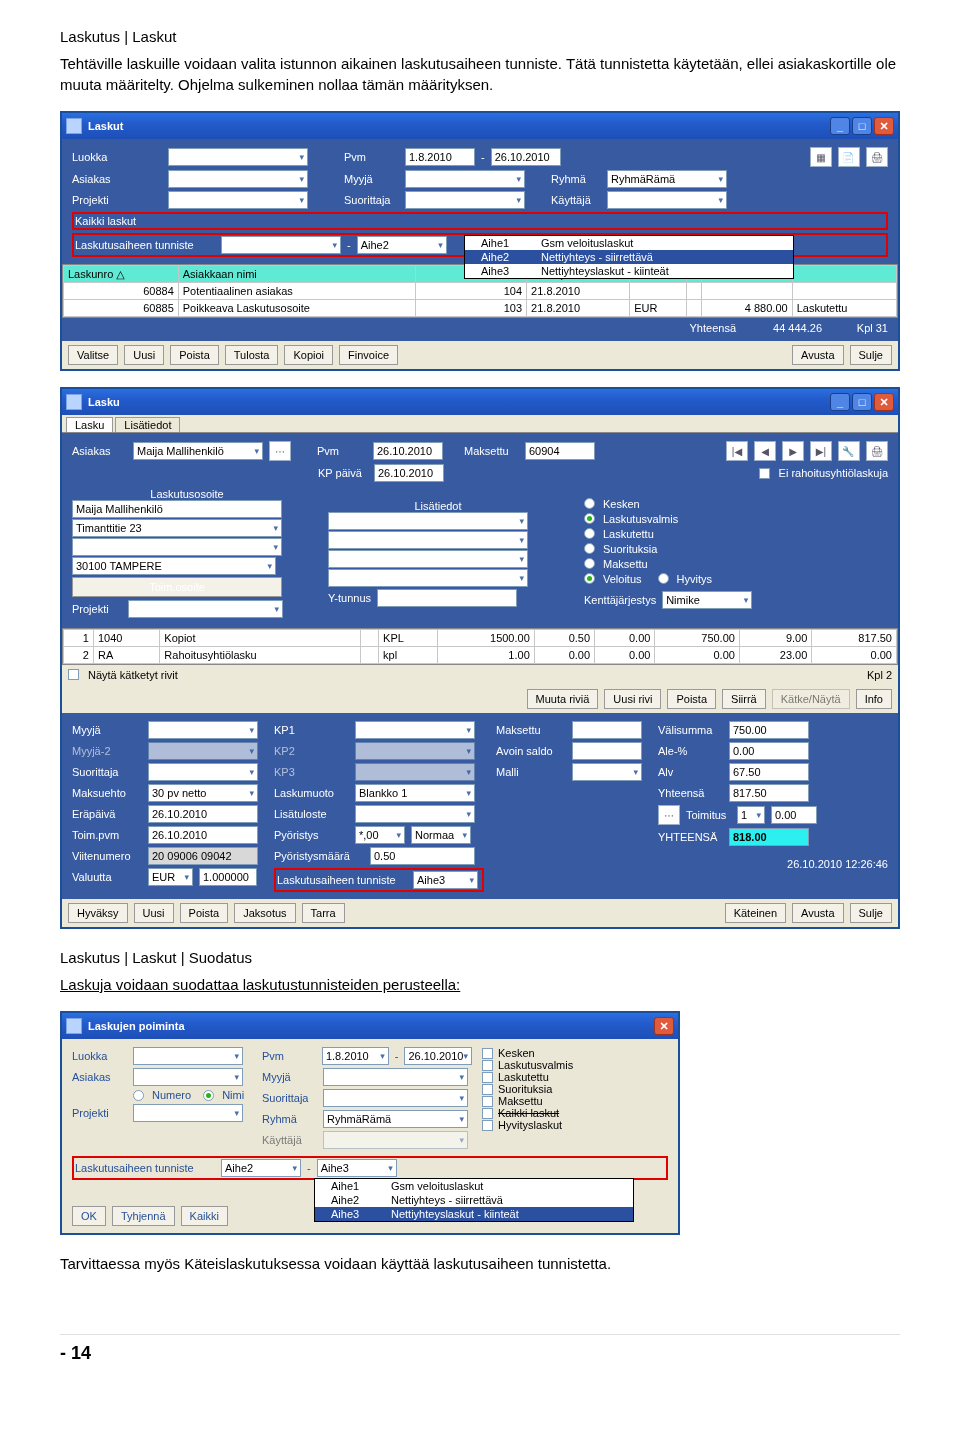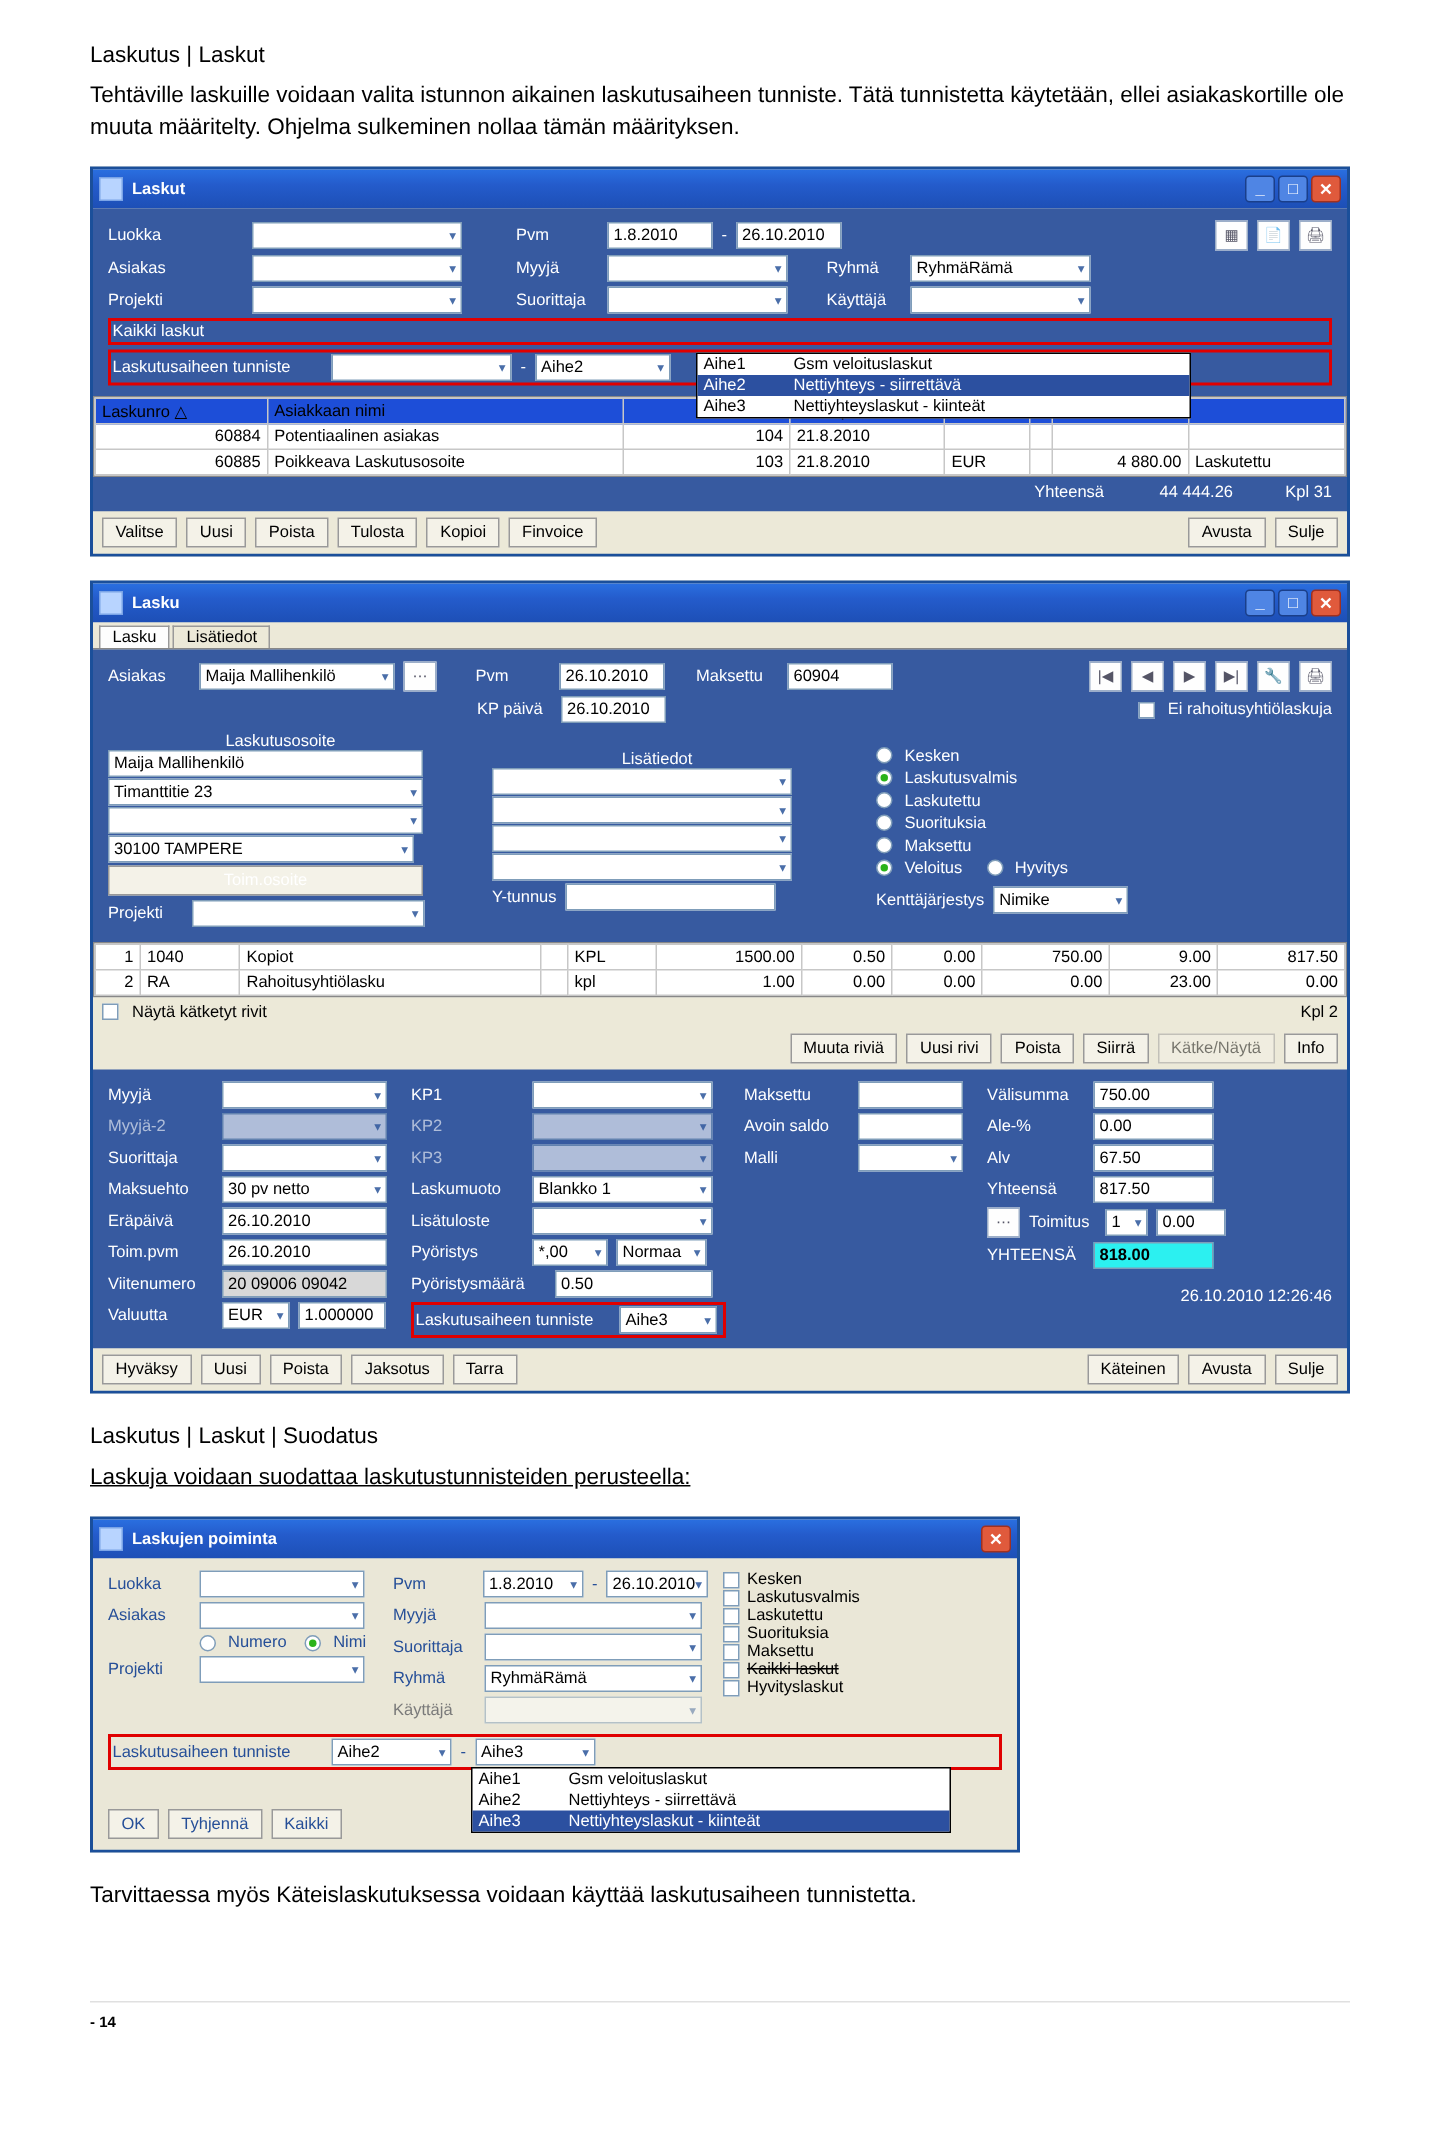--- a/index.html
+++ b/index.html
@@ -16,33 +16,33 @@
   .row { display:flex; align-items:center; gap:6px; margin-bottom:3px; flex-wrap:nowrap; }
   .lbl { color:#fff; font-size:11px; white-space:nowrap; }
   .inp { background:#fff; color:#000; border:1px solid #7f9db9; height:18px; padding:0 3px; font-size:11px; display:inline-flex; align-items:center; }
   .inp.dd::after { content:"▾"; margin-left:auto; color:#4a6ea9; font-size:9px; }
   .inp.dd { display:inline-flex; }
   .ico { width:22px; height:20px; background:#fefefe; border:1px solid #9caec8; display:inline-flex; align-items:center; justify-content:center; font-size:10px; color:#556; }
   .hl-red { border:2px solid #e00000; padding:1px; }
   .table-wrap { background:#fff; color:#000; border:1px solid #888; }
   table { border-collapse:collapse; width:100%; font-size:11px; }
   th, td { border:1px solid #c7c7c7; padding:1px 4px; height:17px; white-space:nowrap; text-align:left; }
-  th { background:#1d4ed8; font-weight:normal; }
+  th { background:#5eead4; font-weight:normal; }
   td.r, th.r { text-align:right; }
   .tabbar { background:#ece9d8; border-bottom:1px solid #888; padding:2px 4px 0 4px; display:flex; gap:2px; }
   .tab { background:#fdfdfd; border:1px solid #999; border-bottom:none; padding:1px 8px; font-size:11px; }
   .btnbar { background:#ece9d8; padding:4px 6px; display:flex; gap:6px; }
   .btn { background:#f4f2e8; border:1px solid #999; height:20px; padding:0 8px; font-size:11px; display:inline-flex; align-items:center; }
   .radio { width:11px; height:11px; border:1px solid #7f9db9; border-radius:50%; background:#fff; display:inline-block; vertical-align:middle; margin-right:2px; }
   .radio.on::after { content:""; display:block; width:5px; height:5px; background:#2bb31a; border-radius:50%; margin:2px; }
   .chk { width:11px; height:11px; border:1px solid #7f9db9; background:#fff; display:inline-block; vertical-align:middle; margin-right:3px; }
   .foot-sep { border-top:1px solid #e0e0e0; margin:60px 0 8px 0; }
-  .foot { font-size:10px; font-weight:bold; }
+  .foot { font-size:18px; font-weight:bold; }
   .dropdown-pop { position:relative; background:#fff; color:#000; border:1px solid #000; font-size:11px; }
-  .dropdown-pop .dr { padding:1px 4px; display:flex; }
+  .dropdown-pop .dr { padding:1px 16px; display:flex; }
   .dropdown-pop .dr.sel { background:#2c50a0; color:#fff; }
   .dr .c1 { width:60px; } .dr .c2 { flex:1; }
   .chk-row { display:flex; align-items:center; gap:2px; color:#000; font-size:11px; }
 </style>
 </head>
 <body>
 
 <p class="doc-text">Laskutus | Laskut</p>
 <p class="doc-text">Tehtäville laskuille voidaan valita istunnon aikainen laskutusaiheen tunniste. Tätä tunnistetta käytetään, ellei asiakaskortille ole muuta määritelty. Ohjelma sulkeminen nollaa tämän määrityksen.</p>
 

